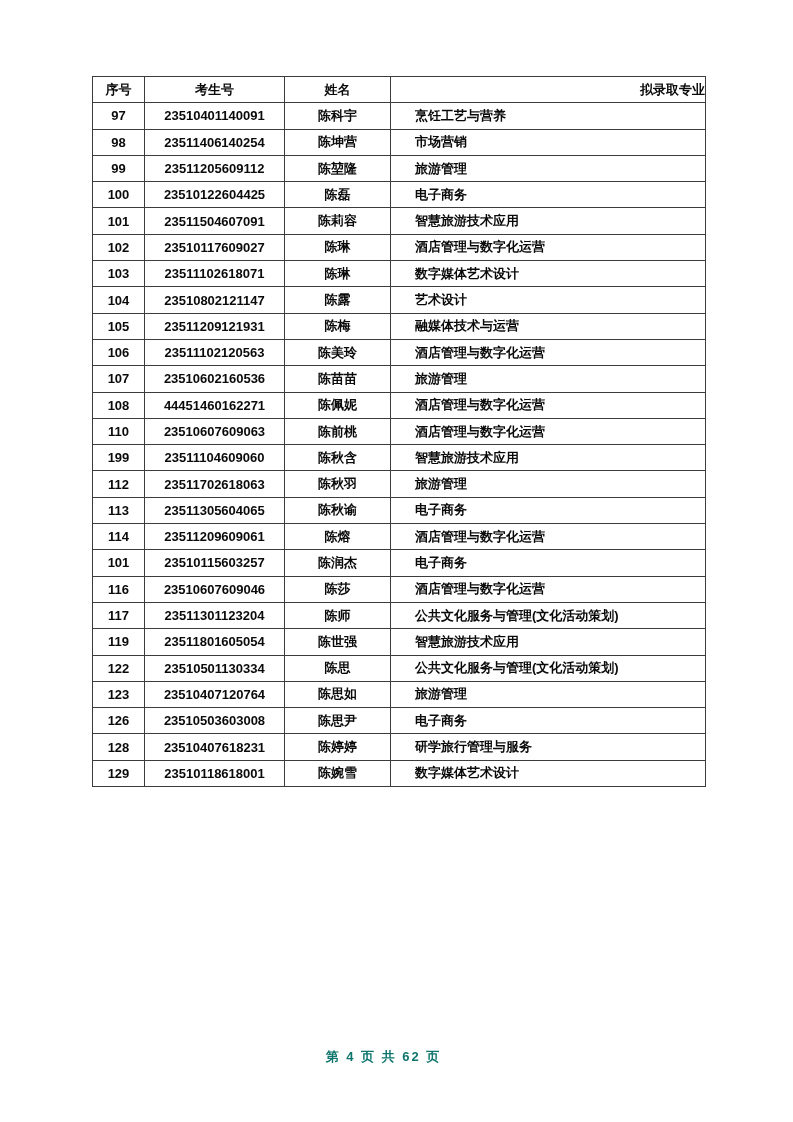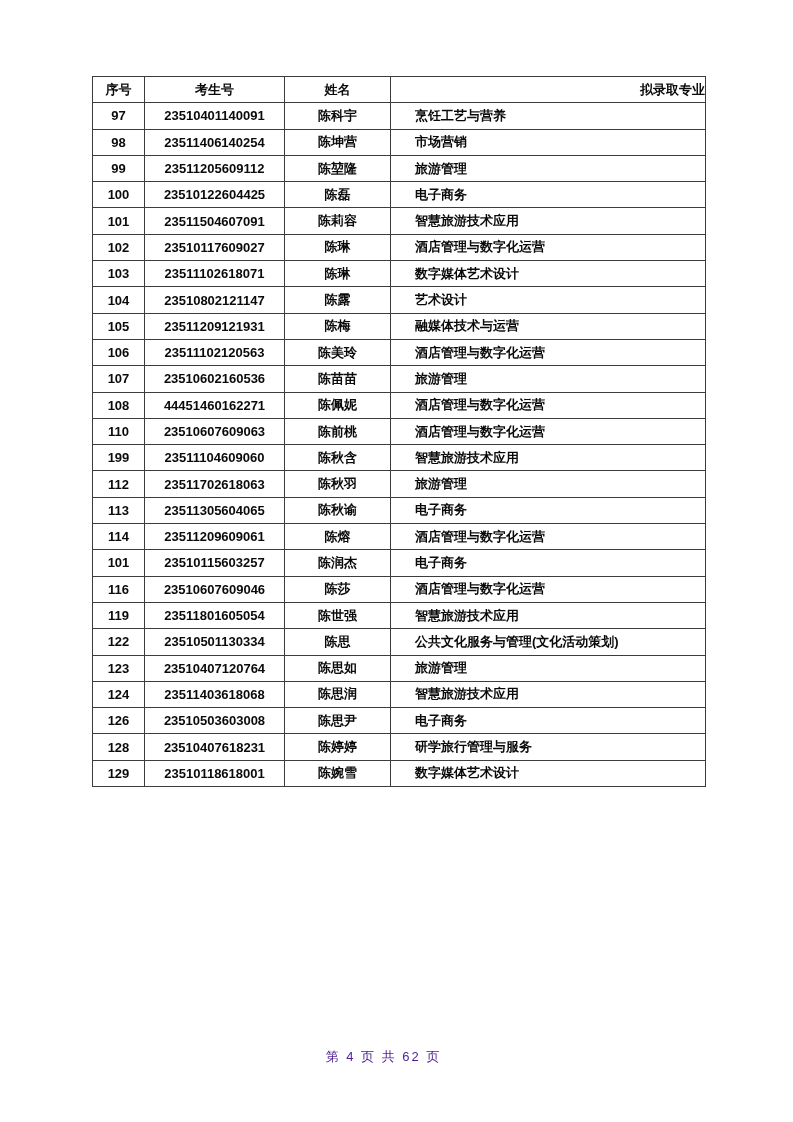--- a/index.html
+++ b/index.html
@@ -39,22 +39,22 @@
   col.c2 { width: 106px; }
   col.c3 { width: 315px; }
   table.roster td.c3 { text-align: left; padding-left: 24px; }
   table.roster th.c3 { text-align: right; }
   .footer {
     position: absolute;
     left: 0; top: 1048px;
     width: 767px;
     text-align: center;
     font-size: 13px;
-    font-weight: normal;
-    color: #4c1d95;
+    font-weight: bold;
+    color: #0f766e;
     letter-spacing: 2px;
   }
 </style>
 </head>
 <body>
 
 <div class="page">
   <table class="roster">
     <colgroup>
       <col class="c0">
@@ -179,42 +179,42 @@
           <td class="c2">陈润杰</td>
           <td class="c3">电子商务</td>
         </tr>
         <tr>
           <td class="c0">116</td>
           <td class="c1">23510607609046</td>
           <td class="c2">陈莎</td>
           <td class="c3">酒店管理与数字化运营</td>
         </tr>
         <tr>
+          <td class="c0">117</td>
+          <td class="c1">23511301123204</td>
+          <td class="c2">陈师</td>
+          <td class="c3">公共文化服务与管理(文化活动策划)</td>
+        </tr>
+        <tr>
           <td class="c0">119</td>
           <td class="c1">23511801605054</td>
           <td class="c2">陈世强</td>
           <td class="c3">智慧旅游技术应用</td>
         </tr>
         <tr>
           <td class="c0">122</td>
           <td class="c1">23510501130334</td>
           <td class="c2">陈思</td>
           <td class="c3">公共文化服务与管理(文化活动策划)</td>
         </tr>
         <tr>
           <td class="c0">123</td>
           <td class="c1">23510407120764</td>
           <td class="c2">陈思如</td>
           <td class="c3">旅游管理</td>
-        </tr>
-        <tr>
-          <td class="c0">124</td>
-          <td class="c1">23511403618068</td>
-          <td class="c2">陈思润</td>
-          <td class="c3">智慧旅游技术应用</td>
         </tr>
         <tr>
           <td class="c0">126</td>
           <td class="c1">23510503603008</td>
           <td class="c2">陈思尹</td>
           <td class="c3">电子商务</td>
         </tr>
         <tr>
           <td class="c0">128</td>
           <td class="c1">23510407618231</td>

